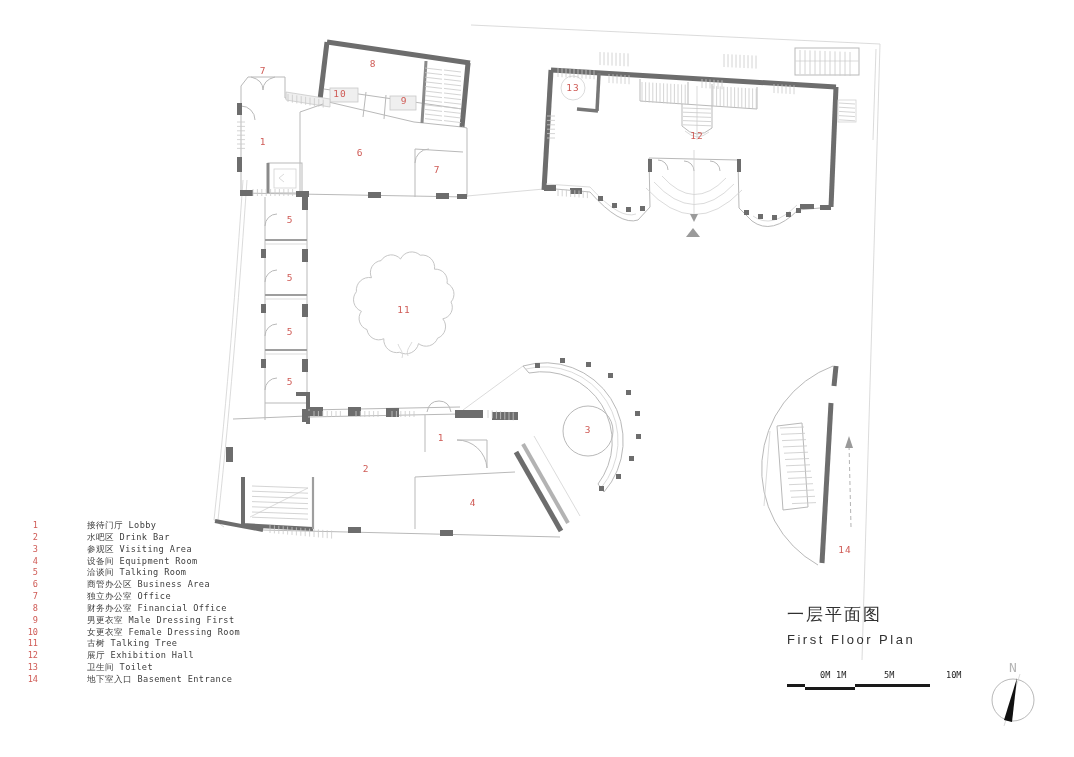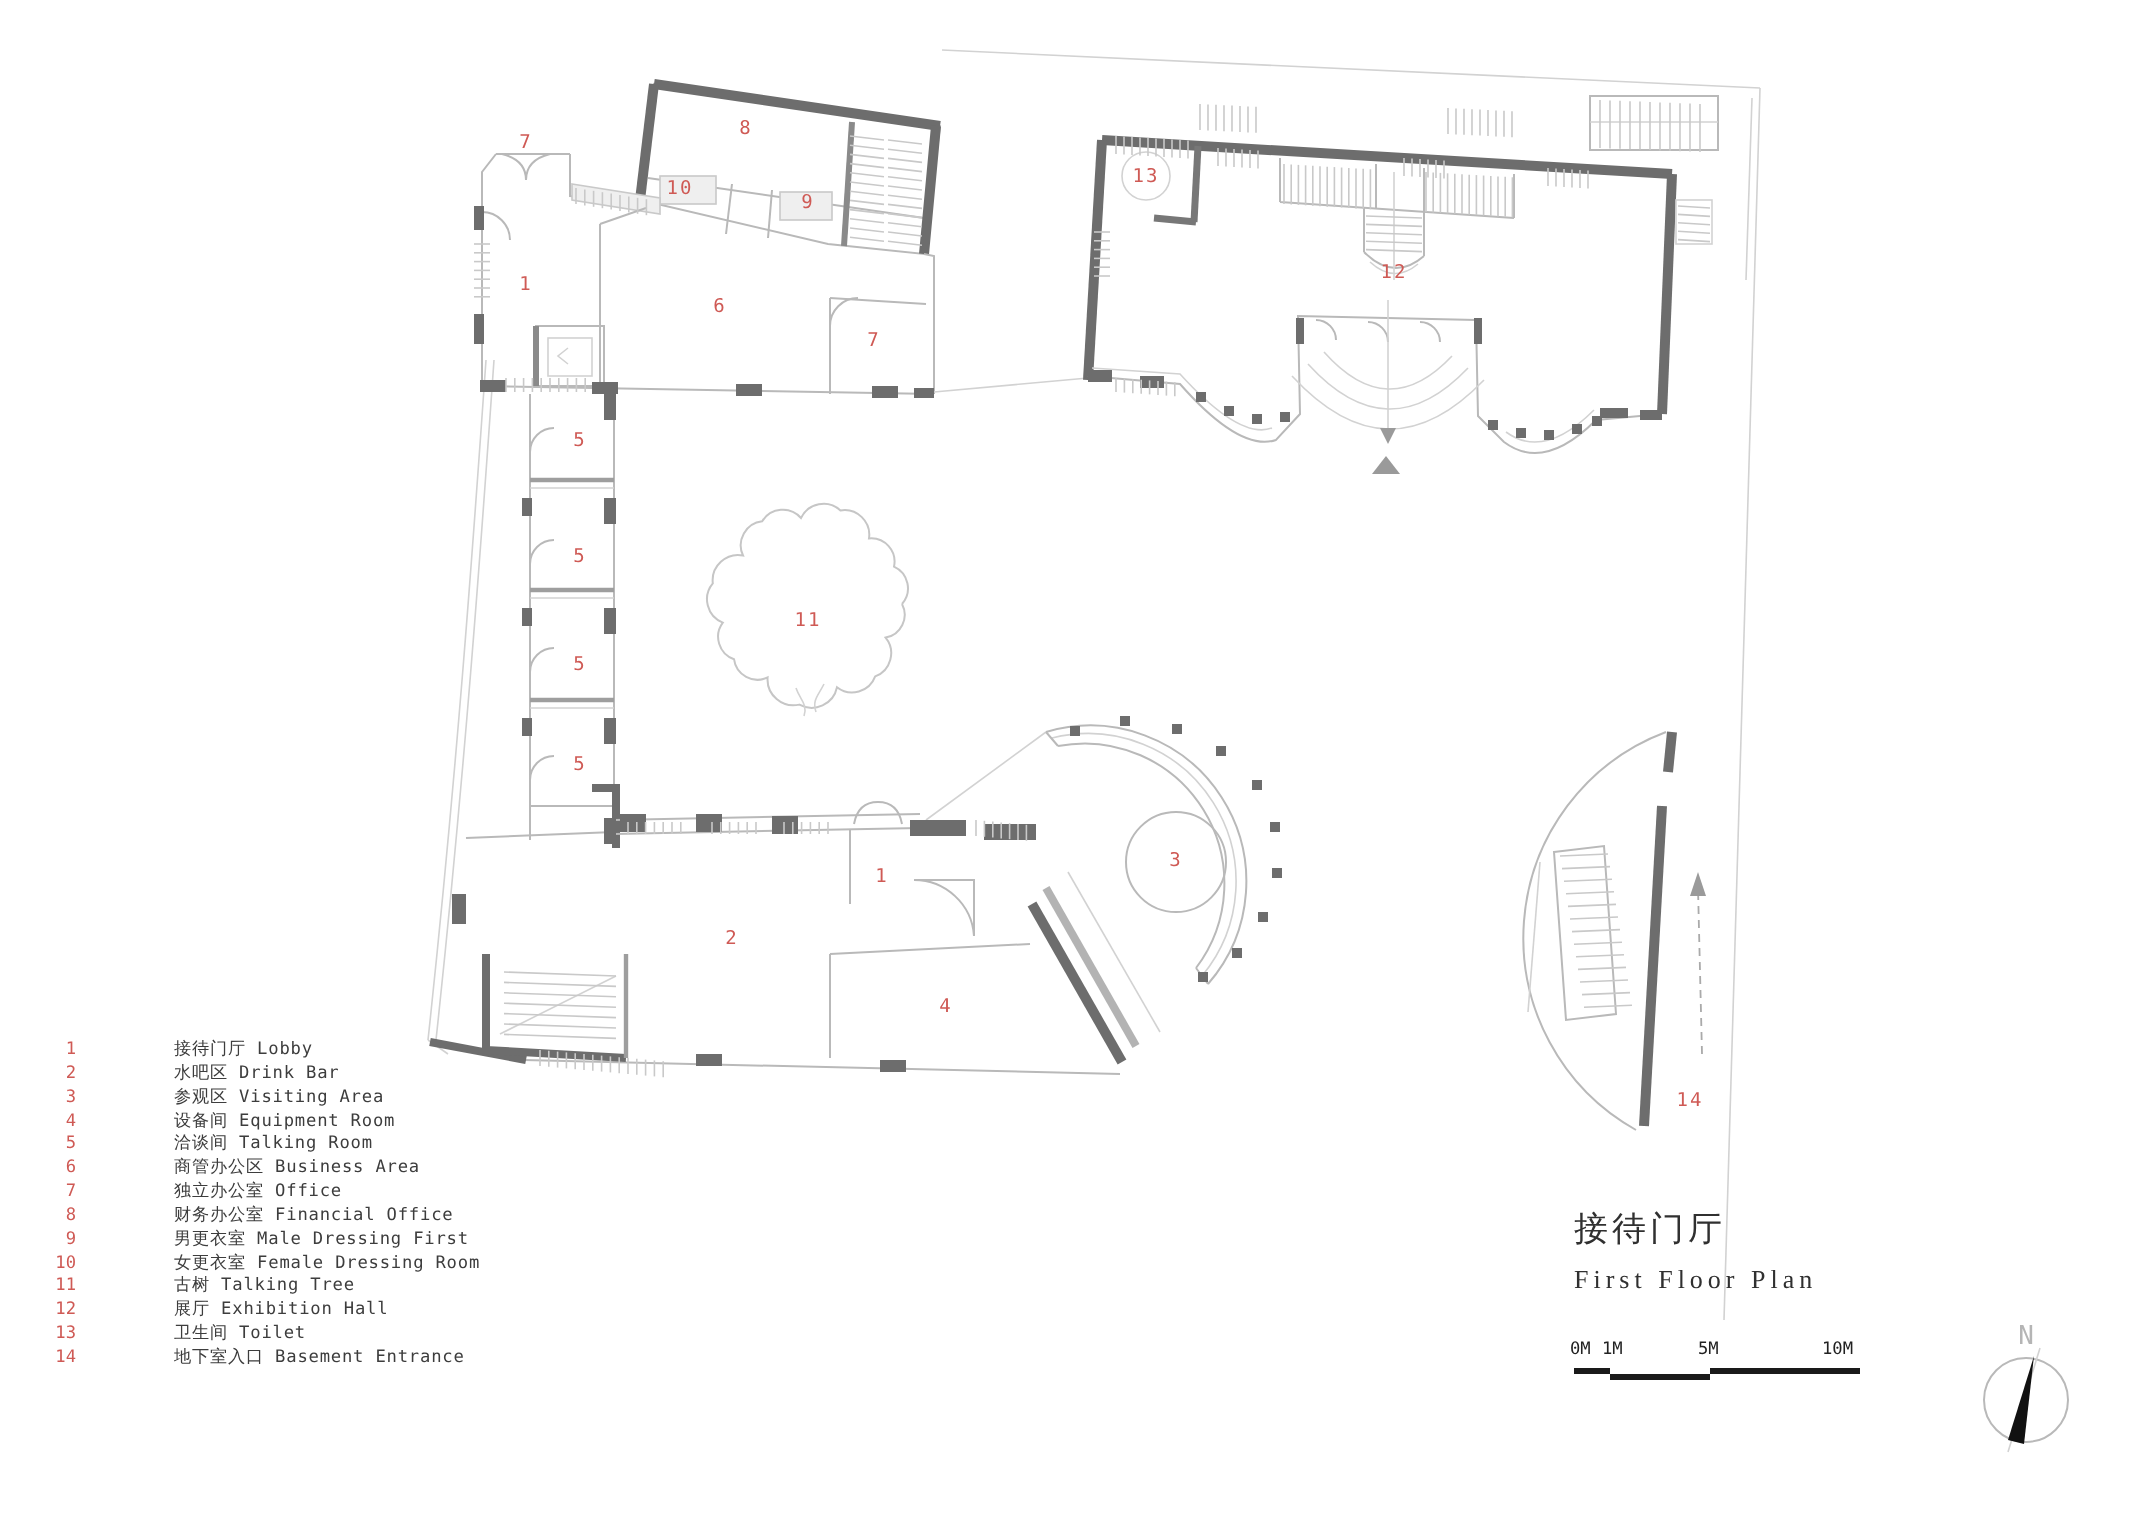--- a/index.html
+++ b/index.html
@@ -23,24 +23,24 @@
   .room-num{fill:#cf5a55;font-family:"DejaVu Sans Mono",monospace;font-size:9.5px;text-anchor:middle;letter-spacing:1px;}
   .north-n{fill:#b5b5b5;font-family:"DejaVu Sans Mono",monospace;font-size:13px;text-anchor:middle;}
   
   .legend{position:absolute;left:24px;top:520px;font-size:8.6px;line-height:11.85px;white-space:nowrap;}
   .lg-row{display:flex;height:11.85px;align-items:center;}
   .lg-num{color:#cf5a55;width:14px;text-align:right;margin-right:5px;flex:none;}
   .lg-lab{color:#3d3d3d;letter-spacing:.4px;margin-left:44px;}
   
   .titleblock{position:absolute;left:787px;top:603px;color:#303030;}
   .t-zh{font-family:"DejaVu Sans","Liberation Sans",sans-serif;font-size:17px;letter-spacing:2px;}
-  .t-en{font-family:Liberation Serif, serif;font-size:13px;letter-spacing:2.5px;margin-top:6px;}
+  .t-en{font-family:Liberation Sans, sans-serif;font-size:13px;letter-spacing:2.5px;margin-top:6px;}
   
   .scalebar{position:absolute;left:787px;top:670px;width:146px;height:26px;font-size:8.6px;color:#222;}
-  .sc-lab{position:absolute;top:0;}
+  .sc-lab{position:absolute;top:0;margin-left:35px;}
   .sc-seg{position:absolute;height:3px;background:#1a1a1a;}
 </style>
 </head>
 <body>
 
 <div class="canvas">
 
 <svg width="1074" height="757" viewBox="0 0 1074 757">
 
   <g>
@@ -538,21 +538,21 @@
         <span class="lg-num">13</span>
         <span class="lg-lab">卫生间 Toilet</span>
       </div>
       <div class="lg-row">
         <span class="lg-num">14</span>
         <span class="lg-lab">地下室入口 Basement Entrance</span>
       </div>
     </div>
 
 <div class="titleblock">
-  <div class="t-zh">接待门厅</div>
+  <div class="t-zh">一层平面图</div>
   <div class="t-en">First Floor Plan</div>
 </div>
 
 <div class="scalebar">
   <span class="sc-lab" style="left:-2px">0M</span>
   <span class="sc-lab" style="left:14px">1M</span>
   <span class="sc-lab" style="left:62px">5M</span>
   <span class="sc-lab" style="left:124px">10M</span>
   <span class="sc-seg" style="left:0;top:14px;width:18px"></span>
   <span class="sc-seg" style="left:18px;top:17px;width:50px"></span>

